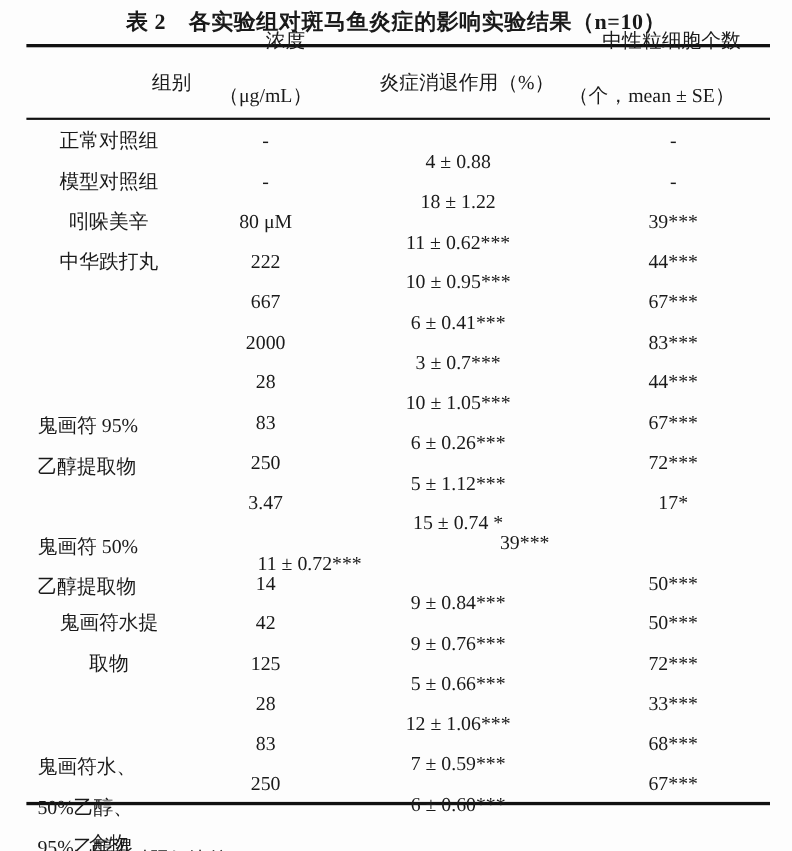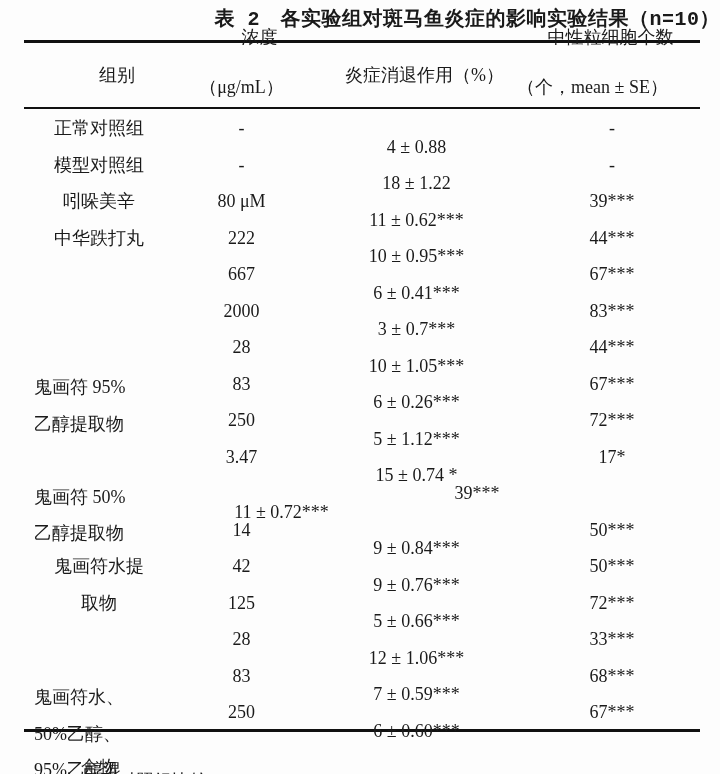--- a/index.html
+++ b/index.html
@@ -21,27 +21,26 @@
     overflow: hidden;
     background: #fdfdfd;
   }
 
   
   .table-title {
     position: absolute;
     top: 6px;
     left: 0;
     width: 720px;
-    text-align: right;
+    text-align: center;
     font-size: 20px;
     font-weight: bold;
     letter-spacing: 0.5px;
     line-height: 28px;
     white-space: pre;
-    font-family: Liberation Mono, monospace;
   }
 
   
   .rule {
     position: absolute;
     left: 24px;
     width: 676px;
     background: #111;
   }
   .rule-top    { top: 40px;  height: 3px; }
@@ -61,21 +60,21 @@
     width: 100%;
     height: 64px;
     align-items: center;
   }
   .th {
     font-size: 18px;
     line-height: 25px;
     text-align: center;
     white-space: pre;
   }
-  .th-group { width: 150px; }
+  .th-group { width: 150px; text-align: right; }
   .th-conc  { width: 135px; }
   .th-count { width: 215px; }
   .th-inhib { width: 176px; }
   .th .ln2 { display: block; }
 
   
   .tbody-wrap {
     position: absolute;
     left: 24px;
     top: 110px;

